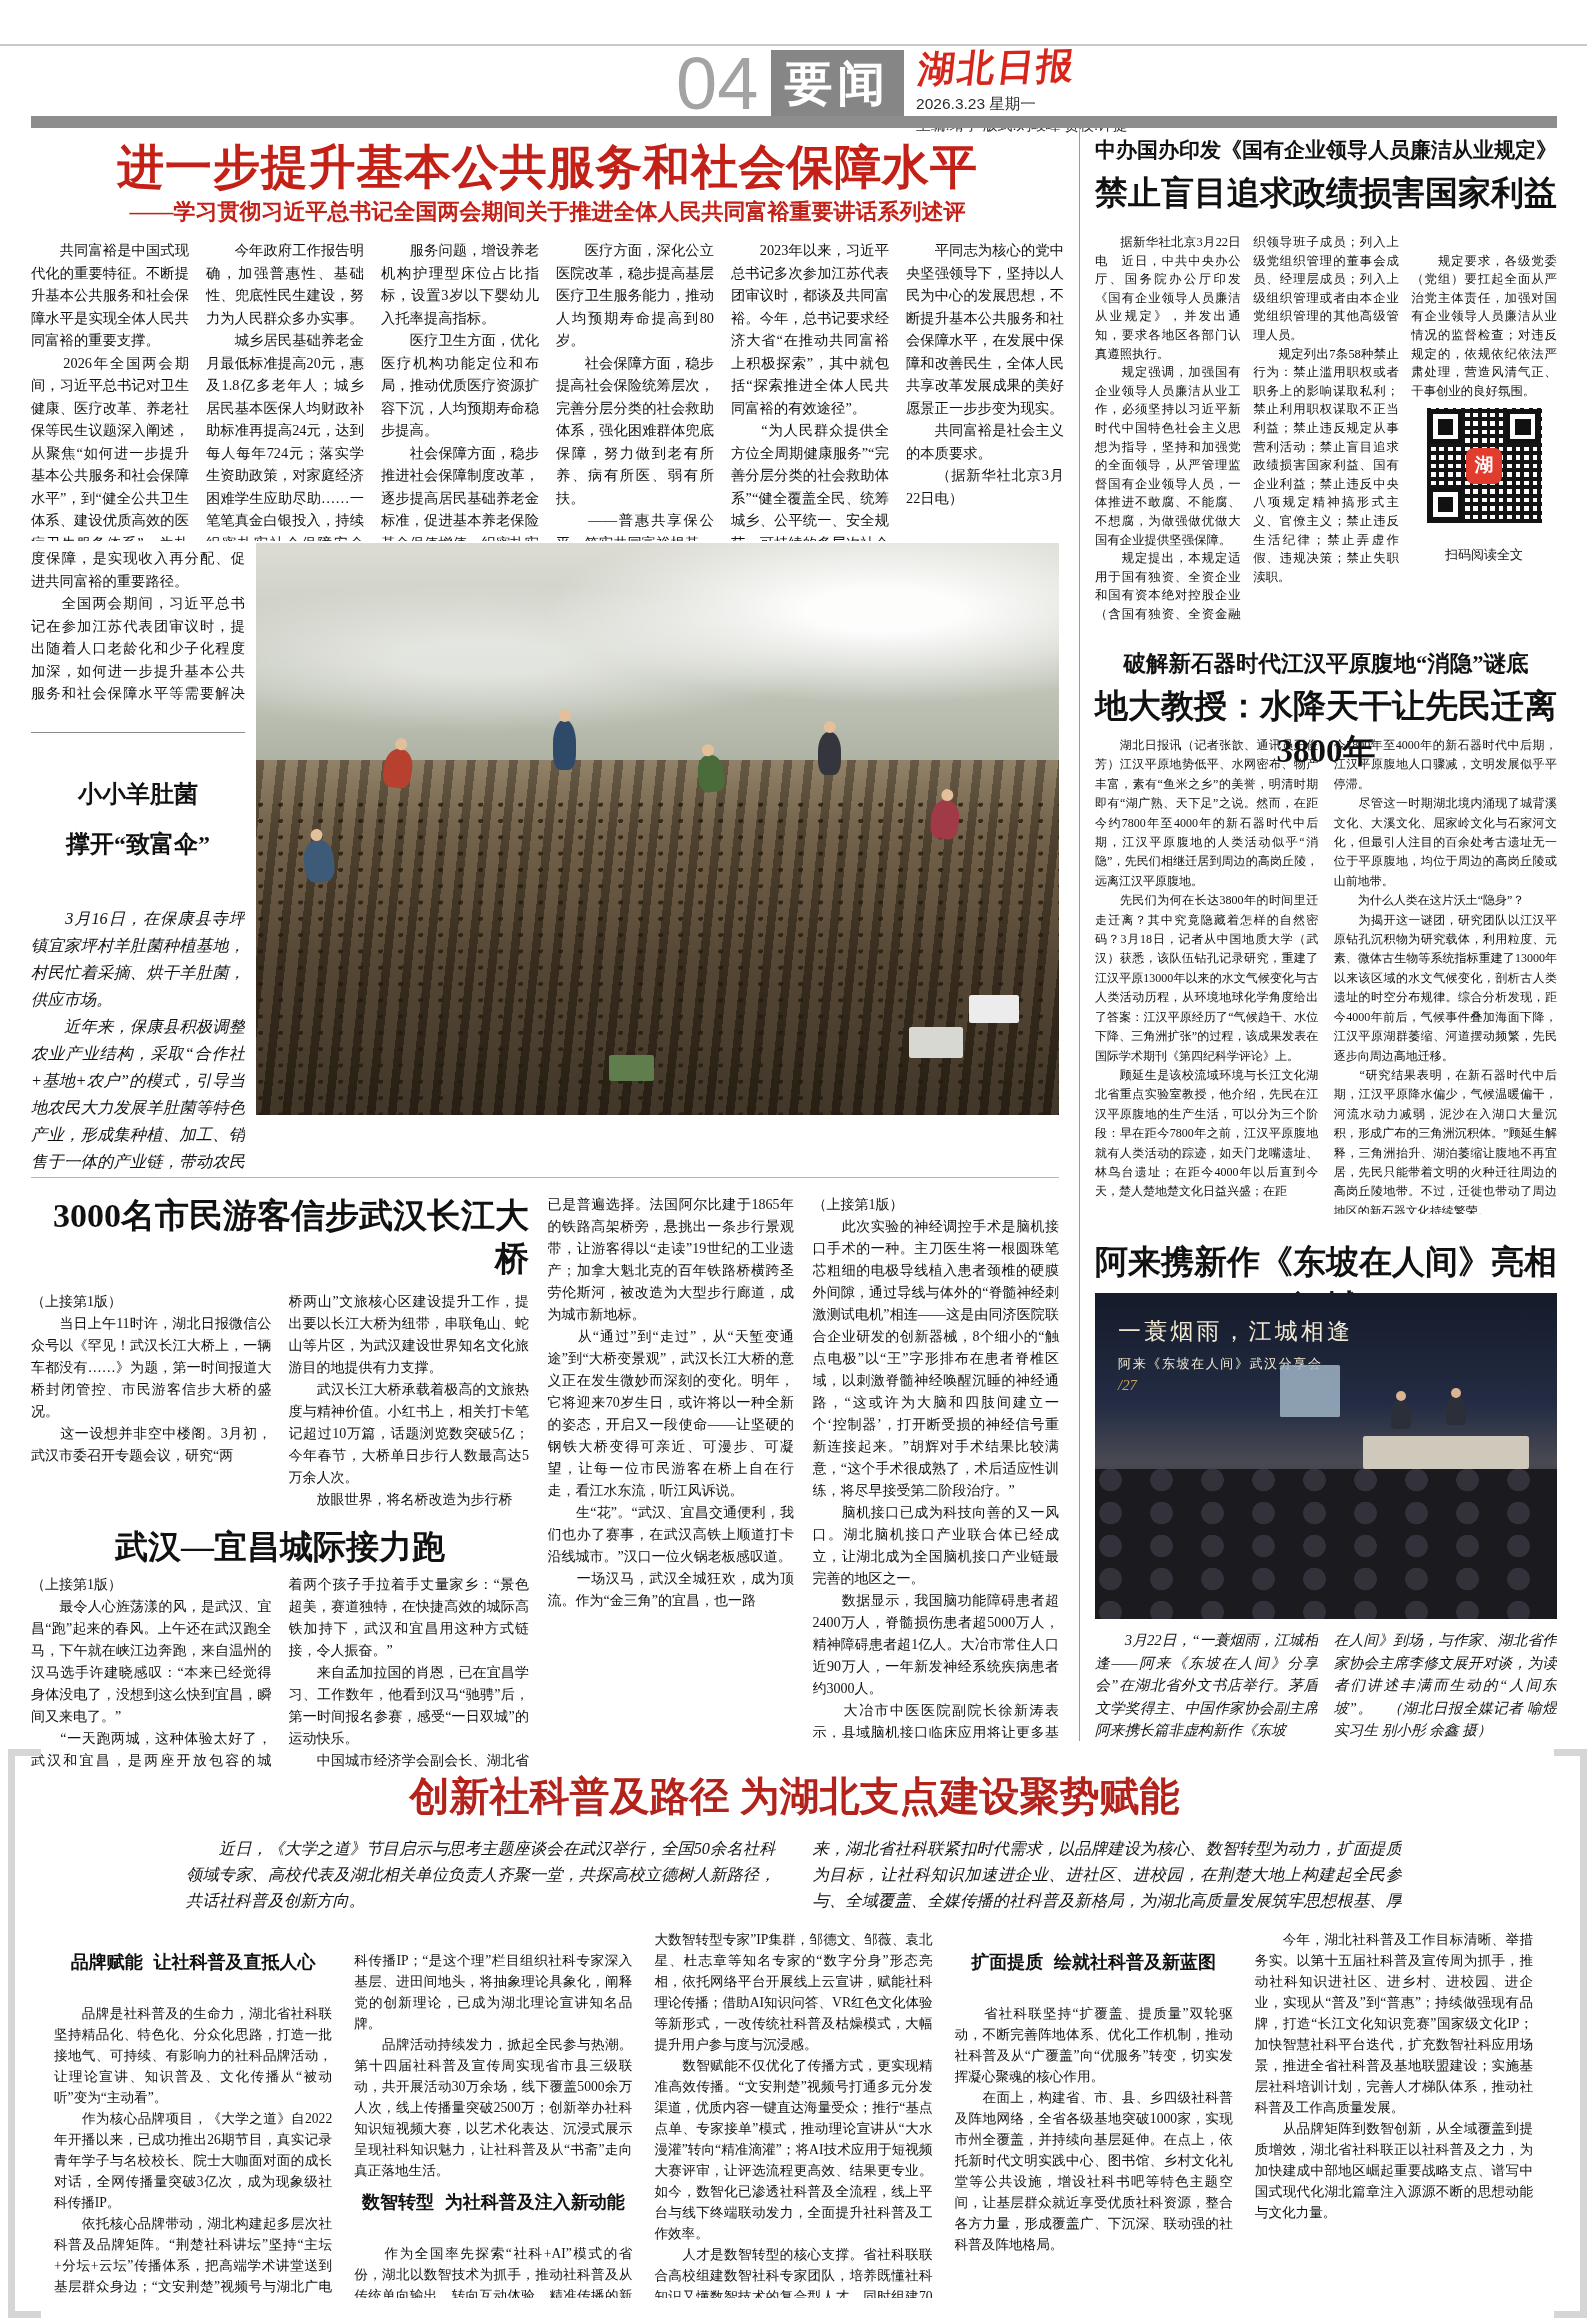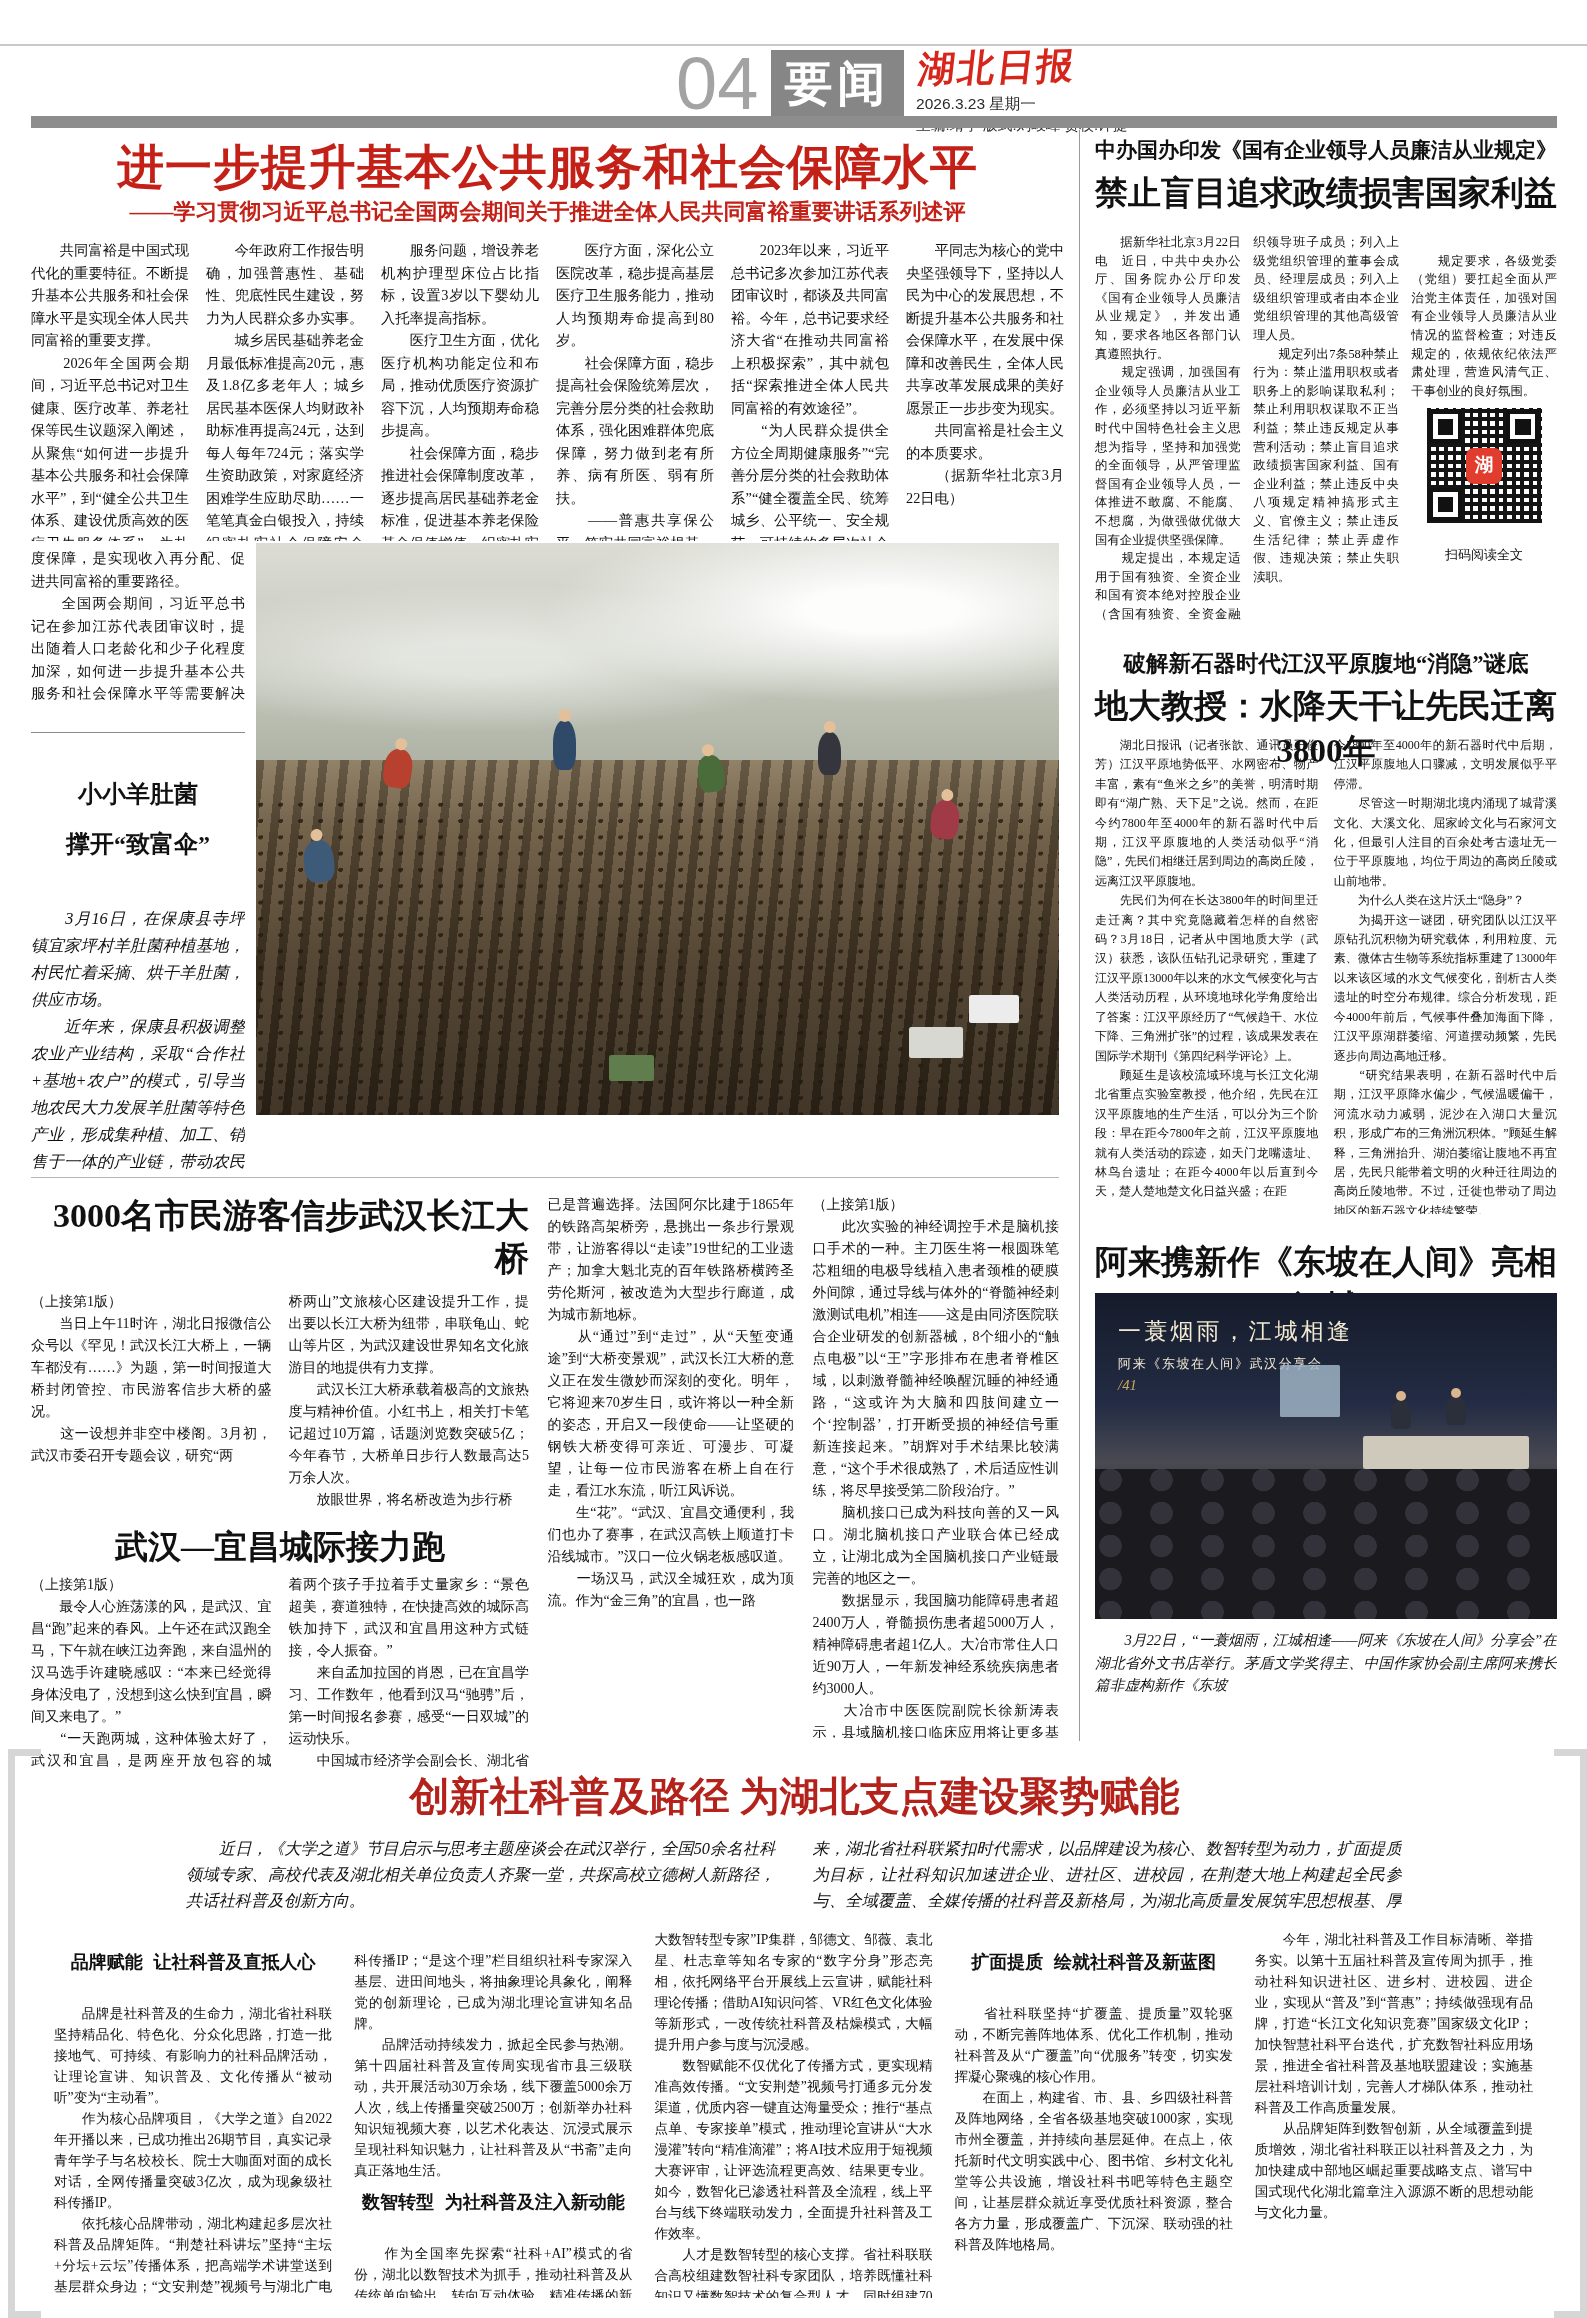--- a/index.html
+++ b/index.html
@@ -244,30 +244,31 @@
 　　为什么人类在这片沃土“隐身”？
 　　为揭开这一谜团，研究团队以江汉平原钻孔沉积物为研究载体，利用粒度、元素、微体古生物等系统指标重建了13000年以来该区域的水文气候变化，剖析古人类遗址的时空分布规律。综合分析发现，距今4000年前后，气候事件叠加海面下降，江汉平原湖群萎缩、河道摆动频繁，先民逐步向周边高地迁移。
 　　“研究结果表明，在新石器时代中后期，江汉平原降水偏少，气候温暖偏干，河流水动力减弱，泥沙在入湖口大量沉积，形成广布的三角洲沉积体。”顾延生解释，三角洲抬升、湖泊萎缩让腹地不再宜居，先民只能带着文明的火种迁往周边的高岗丘陵地带。不过，迁徙也带动了周边地区的新石器文化持续繁荣。</div>
   </div>
 
   <div class="abs book-hl">阿来携新作《东坡在人间》亮相江城</div>
   <div class="abs photo-book">
     <div class="bp-banner">
       <div class="bp-line1">一蓑烟雨，江城相逢</div>
       <div class="bp-line2">阿来《东坡在人间》武汉分享会</div>
-      <div class="bp-date">/41</div>
+      <div class="bp-date">/27</div>
     </div>
     <div class="bp-screen"></div>
     <div class="bp-table"></div>
     <div class="bp-speaker" style="left:64%;top:33%;"></div>
     <div class="bp-speaker" style="left:76%;top:32%;"></div>
     <div class="bp-crowd"></div>
   </div>
   <div class="abs book-cap">
     <div class="ncol">　　3月22日，“一蓑烟雨，江城相逢——阿来《东坡在人间》分享会”在湖北省外文书店举行。茅盾文学奖得主、中国作家协会副主席阿来携长篇非虚构新作《东坡</div>
+    <div class="ncol">在人间》到场，与作家、湖北省作家协会主席李修文展开对谈，为读者们讲述丰满而生动的“人间东坡”。　（湖北日报全媒记者 喻煜 实习生 别小彤 余鑫 摄）</div>
   </div>
 
   <div class="abs bracket bracket-l"></div>
   <div class="abs bracket bracket-r"></div>
   <div class="abs feat-hl">创新社科普及路径  为湖北支点建设聚势赋能</div>
   <div class="abs feat-intro">
     <div class="ncol">　　近日，《大学之道》节目启示与思考主题座谈会在武汉举行，全国50余名社科领域专家、高校代表及湖北相关单位负责人齐聚一堂，共探高校立德树人新路径，共话社科普及创新方向。
 　　这场座谈会，是湖北省社科联深耕社科普及工作的生动缩影。近年</div>
     <div class="ncol">来，湖北省社科联紧扣时代需求，以品牌建设为核心、数智转型为动力，扩面提质为目标，让社科知识加速进企业、进社区、进校园，在荆楚大地上构建起全民参与、全域覆盖、全媒传播的社科普及新格局，为湖北高质量发展筑牢思想根基、厚植人文底蕴、凝聚奋进力量。</div>
   </div>

